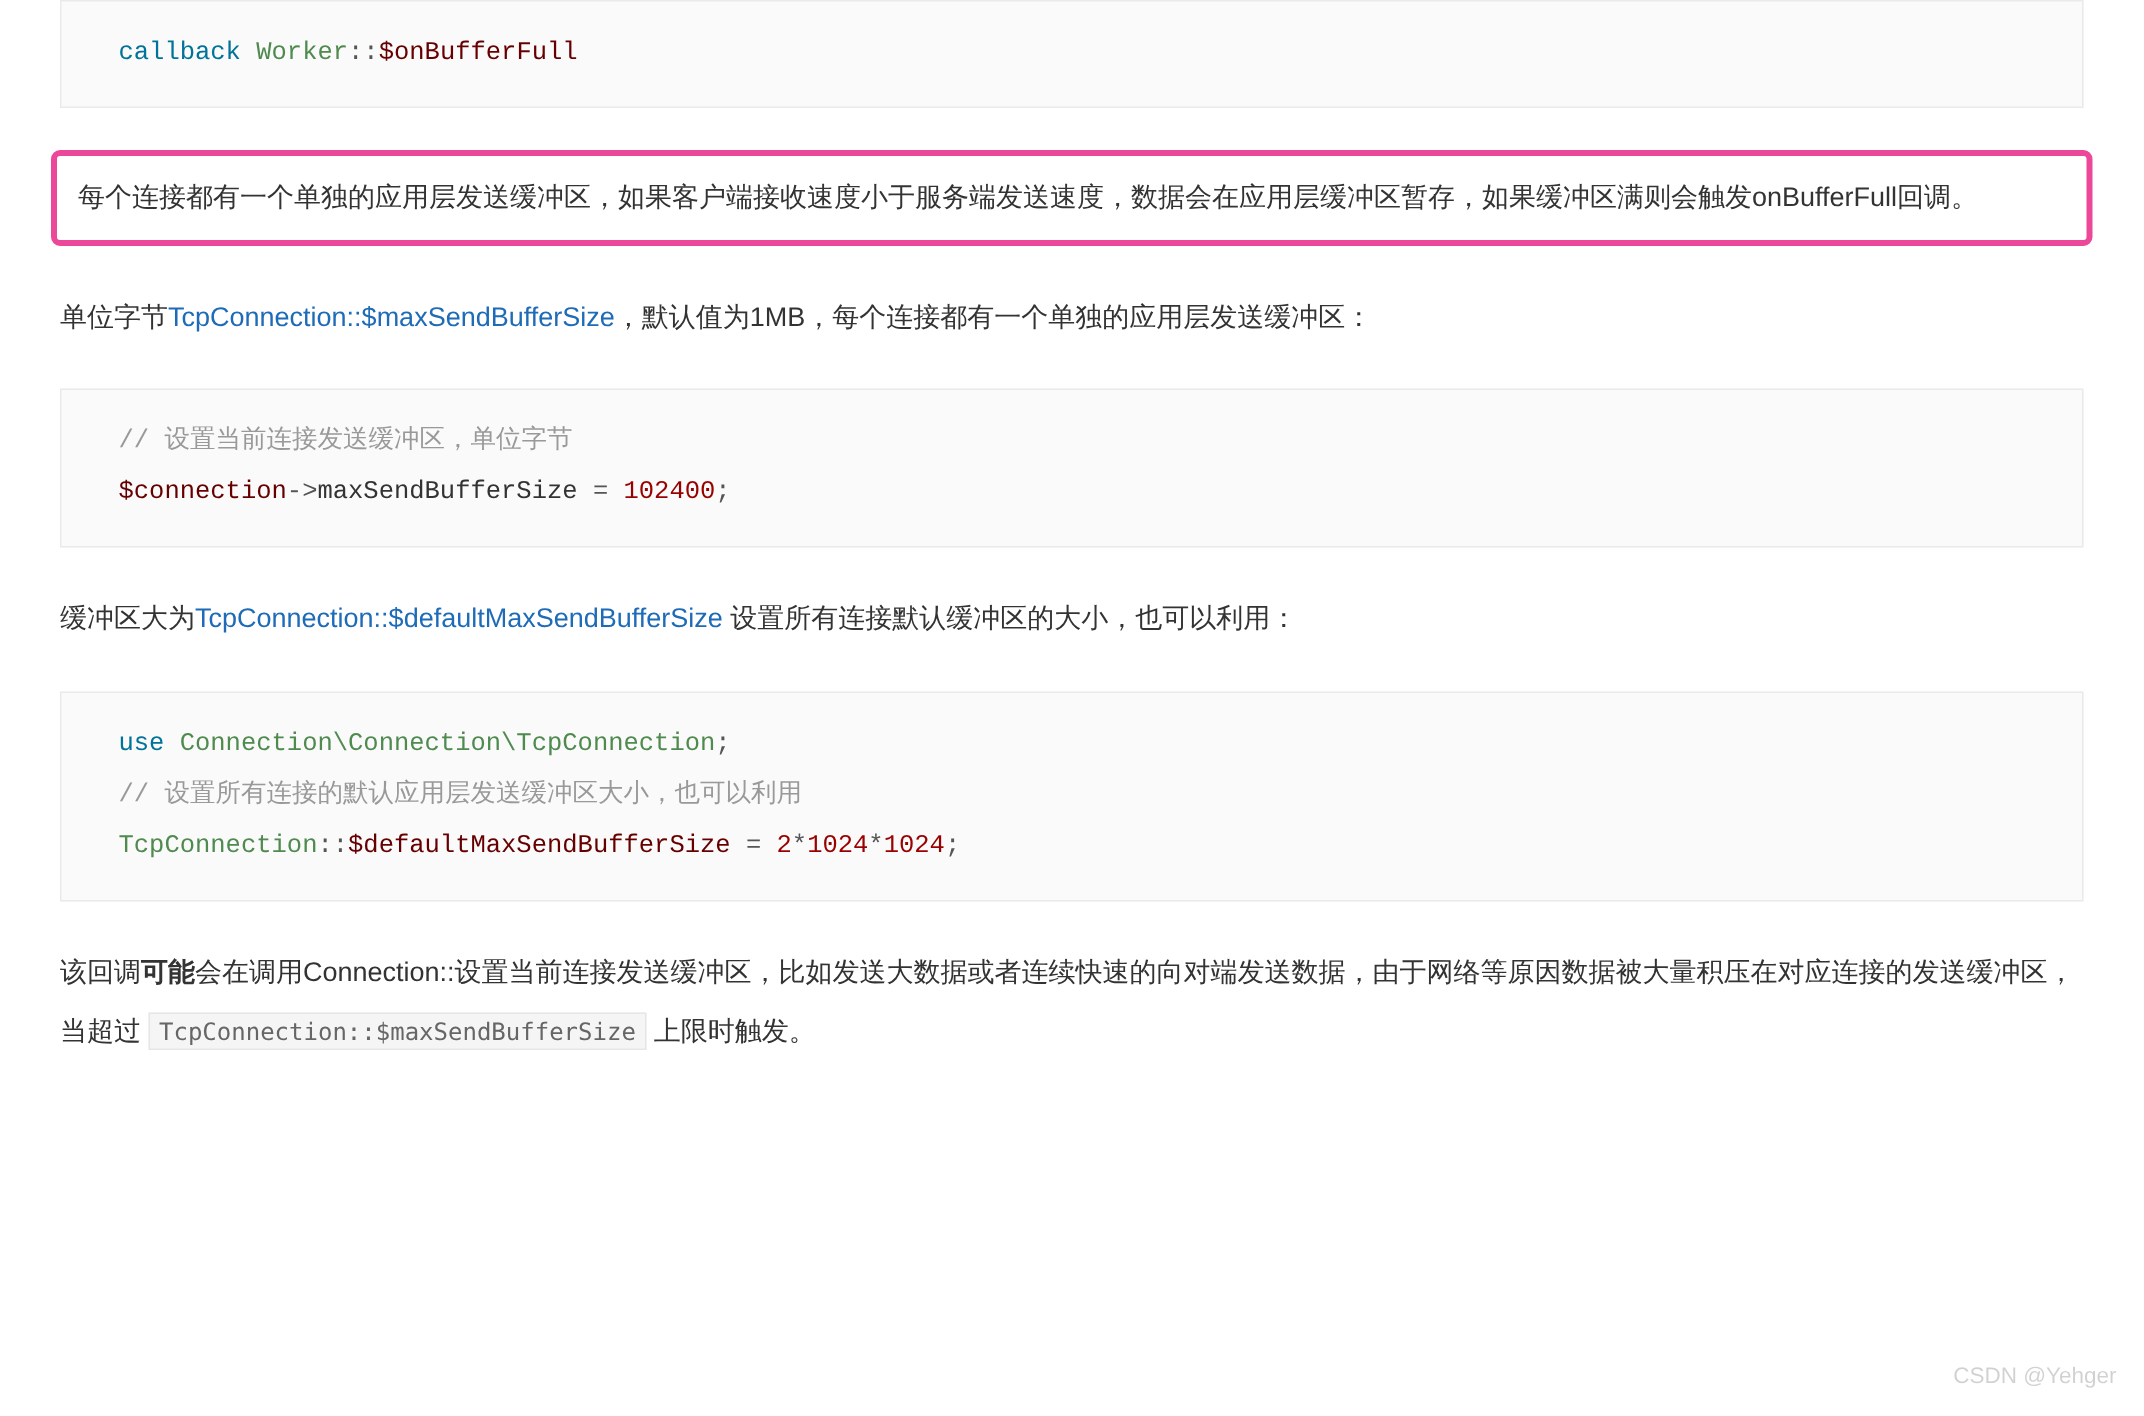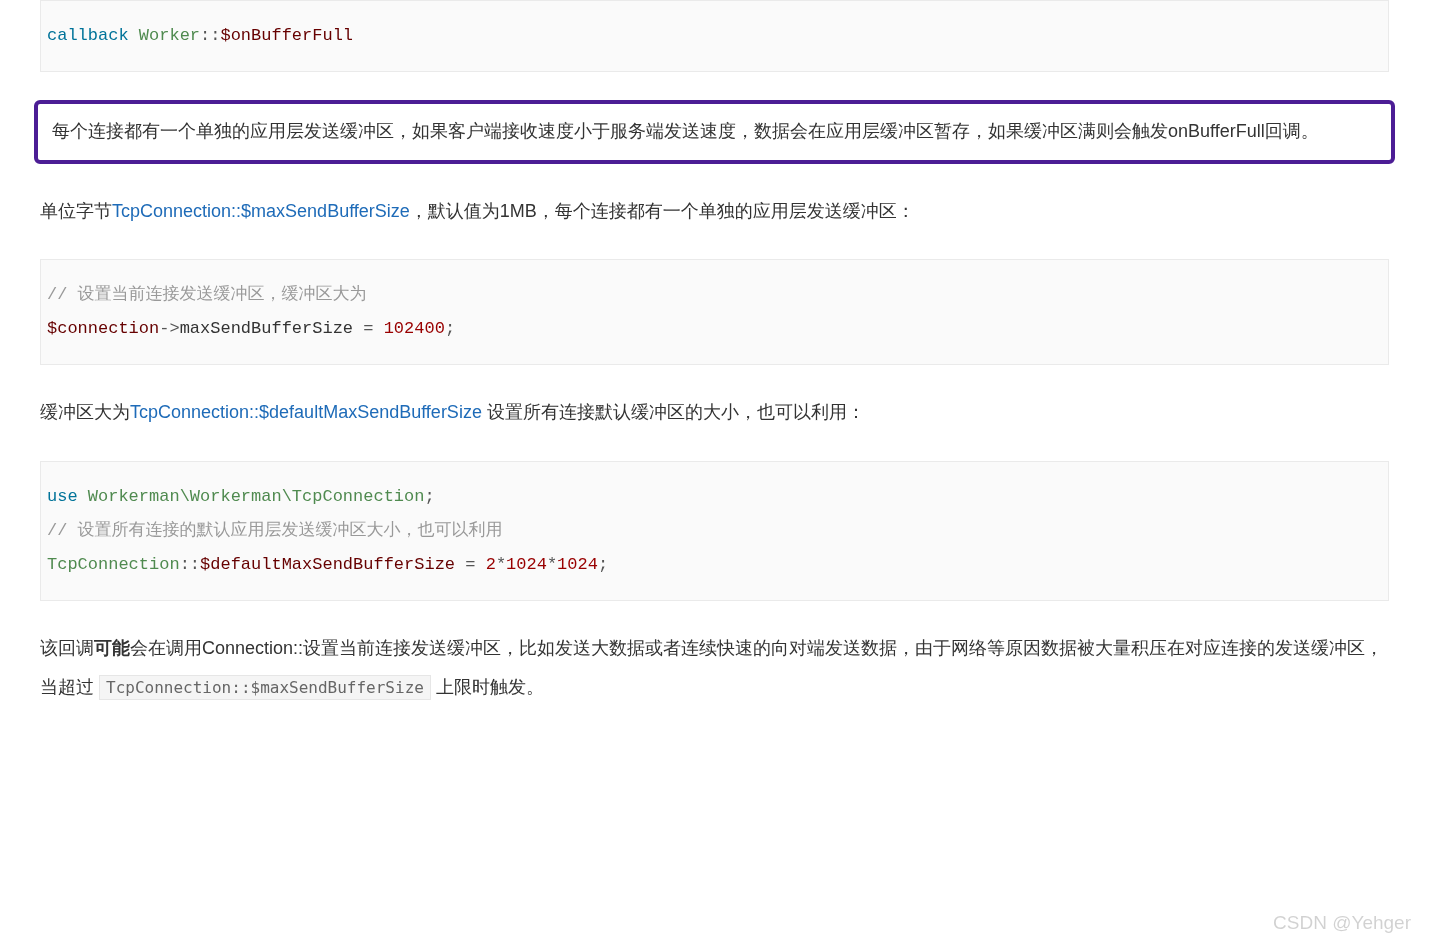--- a/index.html
+++ b/index.html
@@ -8,37 +8,37 @@
     padding: 0 40px 40px 40px;
     font-family: -apple-system, BlinkMacSystemFont, "Segoe UI", "Microsoft YaHei", sans-serif;
     color: #333;
     background: #fff;
     font-size: 18px;
     line-height: 2.2;
   }
   .code-block {
     background: #fafafa;
     border: 1px solid #eaeaea;
-    padding: 18px 6px;
+    padding: 18px 38px;
     font-family: "SFMono-Regular", Consolas, "Liberation Mono", Menlo, monospace;
     font-size: 17px;
     line-height: 2;
     white-space: pre;
     margin: 0 0 28px 0;
   }
   .code-block .kw   { color: #007399; }
   .code-block .cls  { color: #4f8a4f; }
   .code-block .var  { color: #660000; }
   .code-block .op   { color: #555; }
   .code-block .num  { color: #990000; text-align: right; }
   .code-block .cmt  { color: #999; }
   .code-block .ns   { color: #4f8a4f; }
 
   .hl-box {
-    border: 4px solid #4c1d95;
+    border: 4px solid #ec4899;
     border-radius: 6px;
     padding: 8px 14px;
     margin: 0 -6px 28px -6px;
   }
   p.para {
     margin: 0 0 28px 0;
     color: #333;
   }
   .link { color: #1e6bb8; }
   .inline-code {
@@ -46,48 +46,48 @@
     background: #f5f5f5;
     border: 1px solid #e6e6e6;
     padding: 2px 6px;
     font-size: 16px;
     color: #666;
   }
   strong { font-weight: 700; color: #333; text-align: center; }
   .watermark {
     position: fixed;
     right: 18px;
-    bottom: 0;
+    bottom: 10px;
     color: rgba(0,0,0,0.18);
-    font-size: 19px;
+    font-size: 15px;
     font-family: sans-serif;
     pointer-events: none;
   }
 </style>
 </head>
 <body>
 
 <div class="code-block"><span class="kw">callback</span> <span class="cls">Worker</span><span class="op">::</span><span class="var">$onBufferFull</span></div>
 
 <div class="hl-box">
   <p class="para" style="margin:0;">每个连接都有一个单独的应用层发送缓冲区，如果客户端接收速度小于服务端发送速度，数据会在应用层缓冲区暂存，如果缓冲区满则会触发onBufferFull回调。</p>
 </div>
 
 <p class="para">
   <span>单位字节</span><span class="link">TcpConnection::$maxSendBufferSize</span><span>，默认值为1MB，每个连接都有一个单独的应用层发送缓冲区：</span>
 </p>
 
-<div class="code-block"><span class="cmt">// 设置当前连接发送缓冲区，缓冲区大为</span>
+<div class="code-block"><span class="cmt">// 设置当前连接发送缓冲区，单位字节</span>
 <span class="var">$connection</span><span class="op">-&gt;</span><span>maxSendBufferSize</span><span class="op"> = </span><span class="num">102400</span><span class="op">;</span></div>
 
 <p class="para">
   <span>缓冲区大为</span><span class="link">TcpConnection::$defaultMaxSendBufferSize</span><span> 设置所有连接默认缓冲区的大小，也可以利用：</span>
 </p>
 
-<div class="code-block"><span class="kw">use</span><span class="ns"> Workerman\Workerman\TcpConnection</span><span class="op">;</span>
+<div class="code-block"><span class="kw">use</span><span class="ns"> Connection\Connection\TcpConnection</span><span class="op">;</span>
 <span class="cmt">// 设置所有连接的默认应用层发送缓冲区大小，也可以利用</span>
 <span class="cls">TcpConnection</span><span class="op">::</span><span class="var">$defaultMaxSendBufferSize</span><span class="op"> = </span><span class="num">2</span><span class="op">*</span><span class="num">1024</span><span class="op">*</span><span class="num">1024</span><span class="op">;</span></div>
 
 <p class="para">
   <span>该回调</span><strong>可能</strong><span>会在调用Connection::设置当前连接发送缓冲区，比如发送大数据或者连续快速的向对端发送数据，由于网络等原因数据被大量积压在对应连接的发送缓冲区，当超过 </span><span class="inline-code">TcpConnection::$maxSendBufferSize</span><span> 上限时触发。</span>
 </p>
 
 <div class="watermark">CSDN @Yehger</div>
 
 </body></html>

